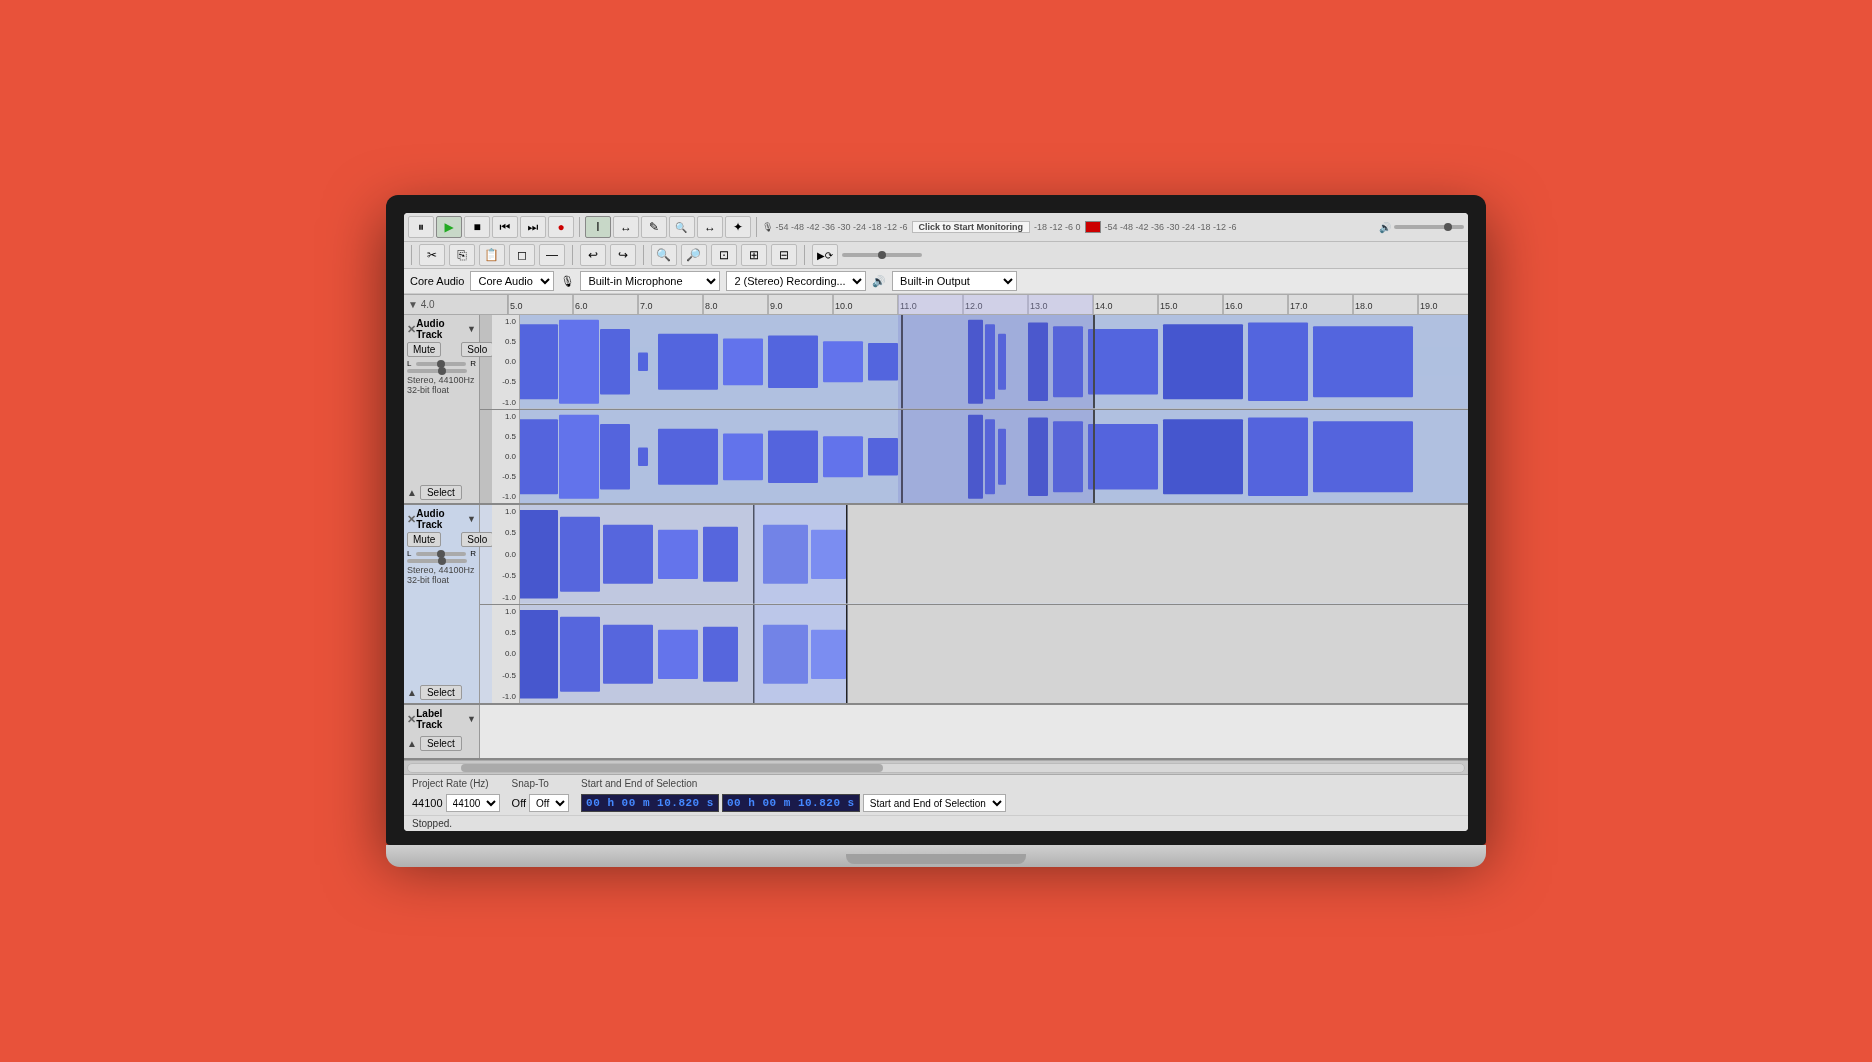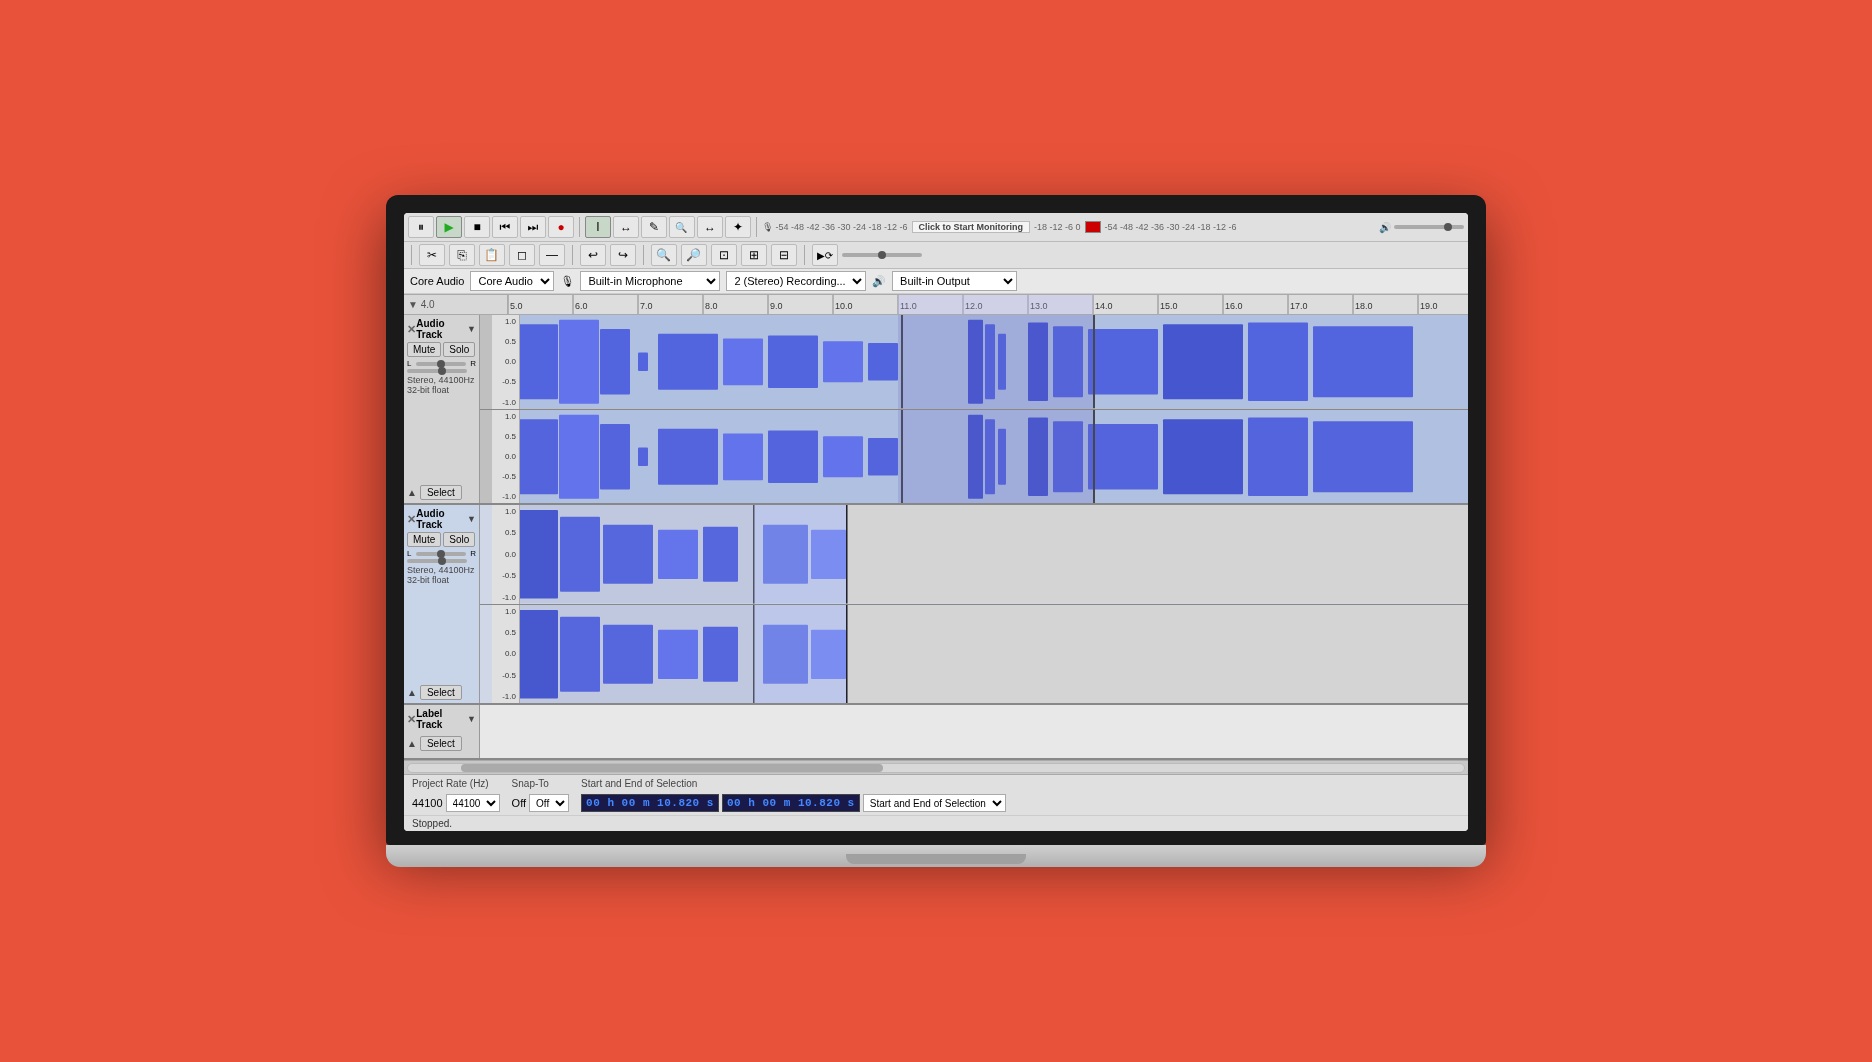--- a/index.html
+++ b/index.html
@@ -163,21 +163,21 @@
     .track-name {
       font-size: 10px;
       color: #000;
     }
     .track-collapse {
       font-size: 9px;
       color: #444;
     }
     .mute-solo {
       display: flex;
-      gap: 2px;
+      gap: 20px;
     }
     .ms-btn {
       font-size: 10px;
       padding: 1px 5px;
       background: #d8d8d8;
       border: 1px solid #999;
       border-radius: 2px;
       cursor: pointer;
     }
     .track-gain {

